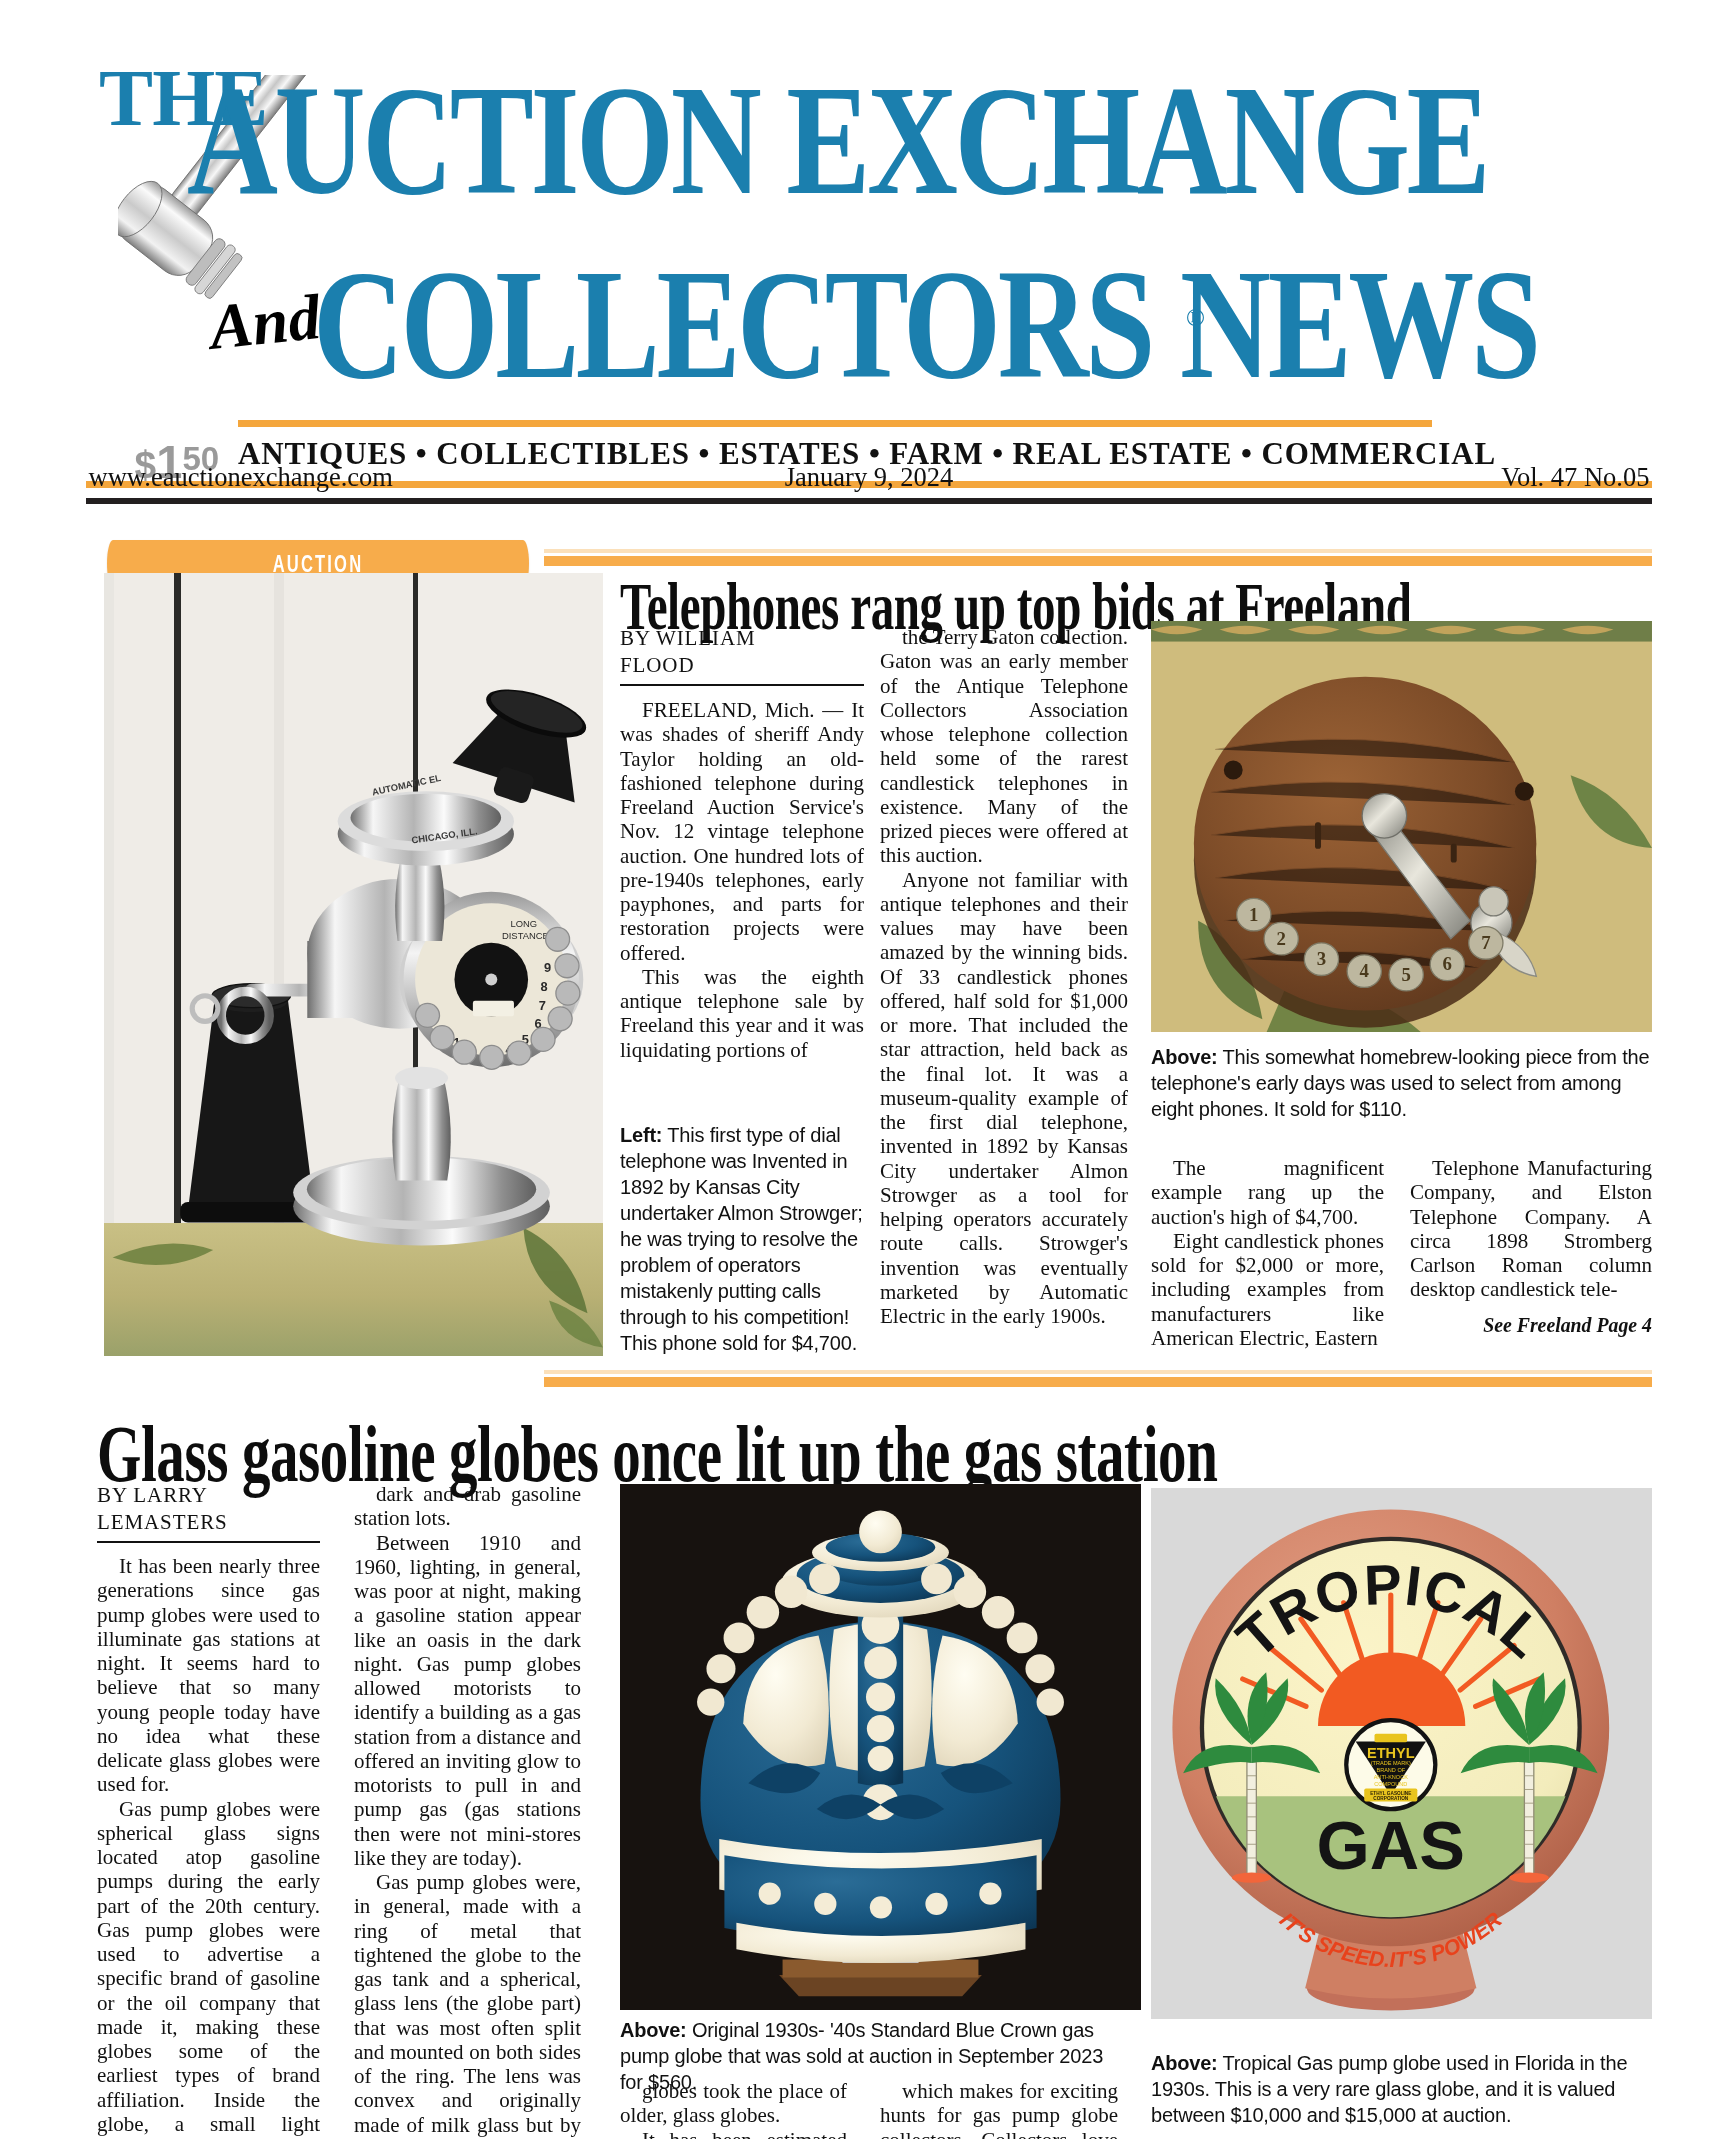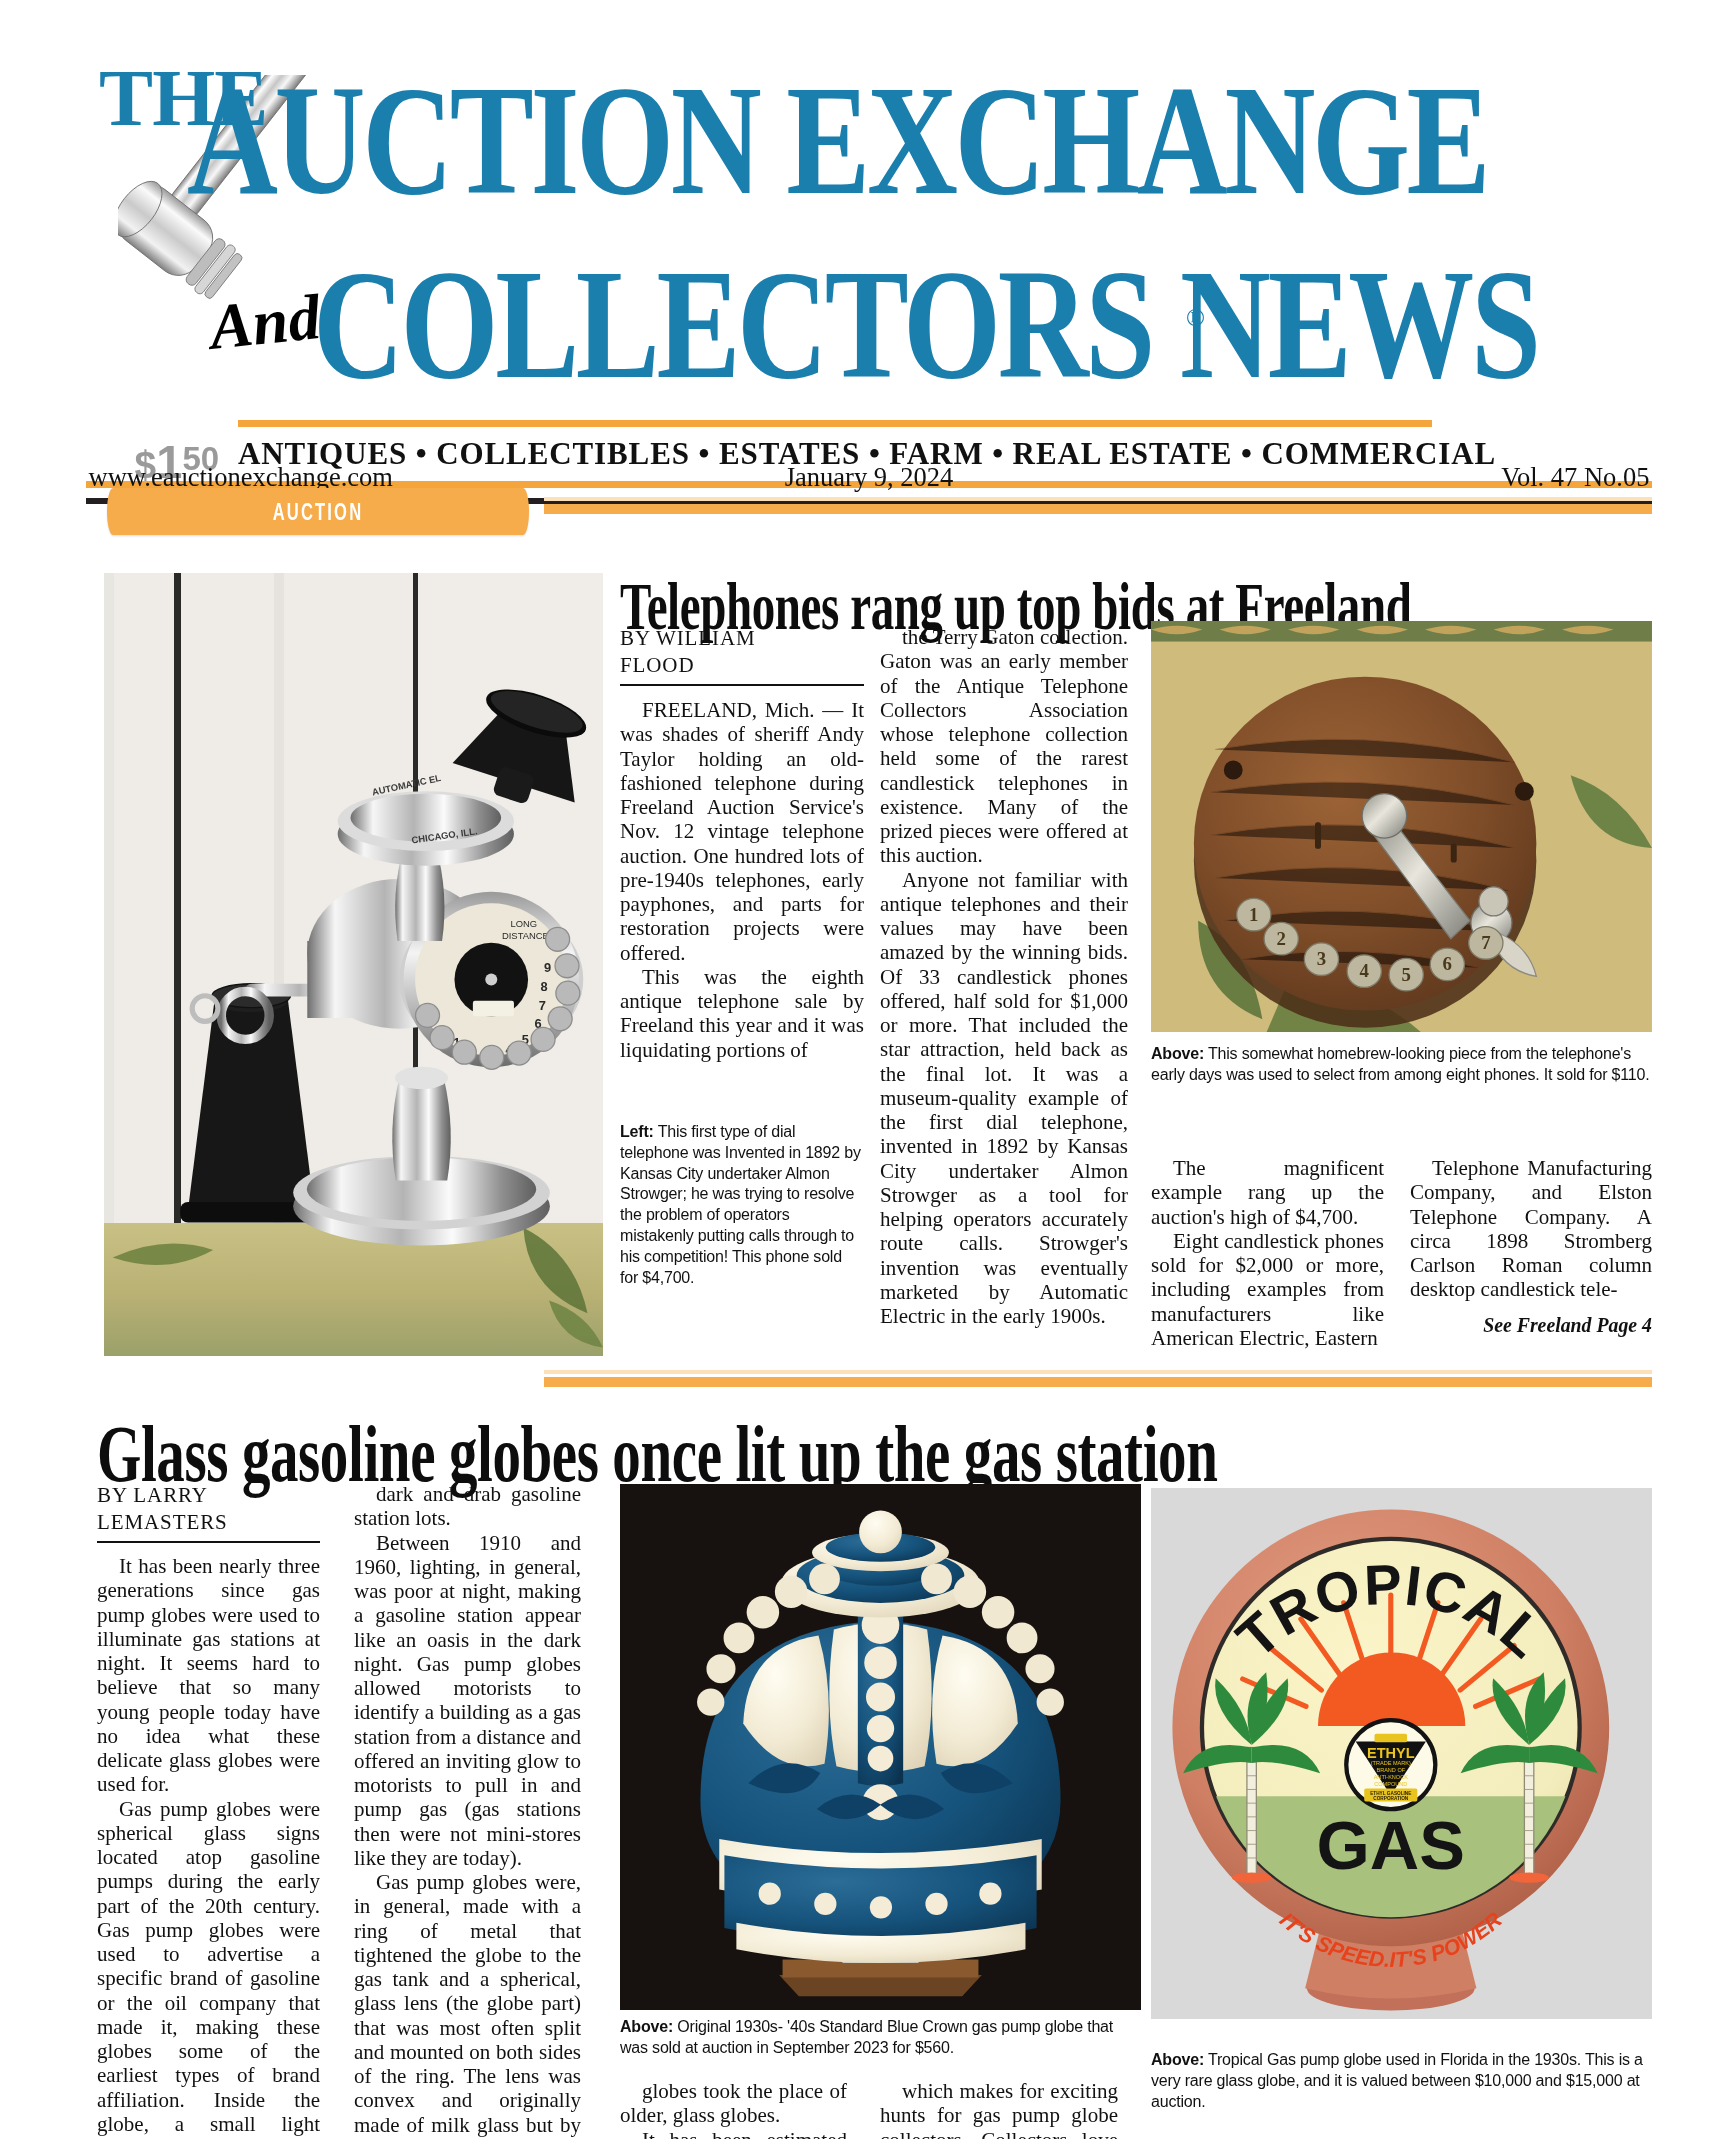--- a/index.html
+++ b/index.html
@@ -56,21 +56,21 @@
   .hl{font-family:"Liberation Serif",serif;font-weight:700;color:#0d0d0d;
     transform:scaleY(1.42);transform-origin:left top;white-space:nowrap;letter-spacing:-0.4px;}
 
   
   .byline{font-family:"Liberation Serif",serif;font-size:21px;line-height:1.30;
     letter-spacing:0.9px;color:#111;text-transform:uppercase;}
   .hairline{border-top:2.1px solid #111;margin-top:4.3px;}
   .col{position:absolute;font-family:"Liberation Serif",serif;font-size:21px;line-height:1.155;
     text-align:justify;color:#111;-webkit-hyphens:auto;hyphens:auto;}
   .col p{margin:0;text-indent:22px;}
-  .cap{position:absolute;font-family:"Liberation Sans",sans-serif;font-size:16px;
+  .cap{position:absolute;font-family:"Liberation Sans",sans-serif;font-size:20px;
     line-height:1.30;color:#111;letter-spacing:-0.2px;}
   .cap b{font-weight:700;}
   .jump{font-family:"Liberation Serif",serif;font-weight:700;font-style:italic;font-size:22px;
     text-align:right;transform:scaleX(0.9);transform-origin:right top;}
 
   
   .photo{position:absolute;overflow:hidden;background:#ddd;}
 
   
   .ph-wall{position:absolute;inset:0;background:
@@ -135,21 +135,21 @@
     <div class="rule-orange" style="left:0px;top:430px;width:1566px;height:6.8px;"></div>
   </div>
 
   <div class="infobar">
     <span class="l">www.eauctionexchange.com</span>
     <span class="c">January 9, 2024</span>
     <span class="r">Vol. 47 No.05</span>
   </div>
   <div class="blackbar"></div>
 
-  <div class="sec-wrap" style="left:107px;top:488px;width:1545px;">
+  <div class="sec-wrap" style="left:107px;top:540px;width:1545px;">
     <div class="sec-bar-thin" style="width:1108px;"></div>
     <div class="sec-bar" style="width:1108px;"></div>
     <div class="sec-pill">
       <span>AUCTION</span>
     </div>
   </div>
 
   <div class="hl" style="position:absolute;left:620px;top:568px;font-size:47px;">Telephones rang up top bids at Freeland</div>
 
   <div class="photo" style="left:104px;top:573px;width:499px;height:783px;">

